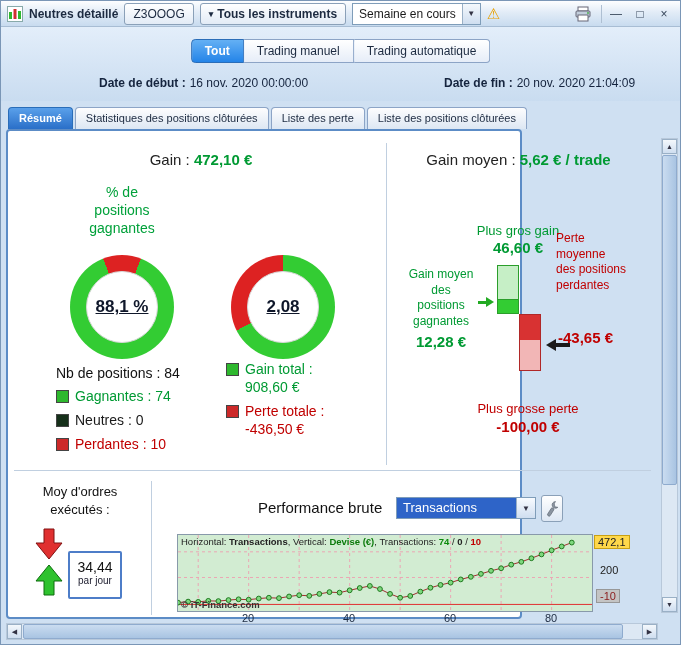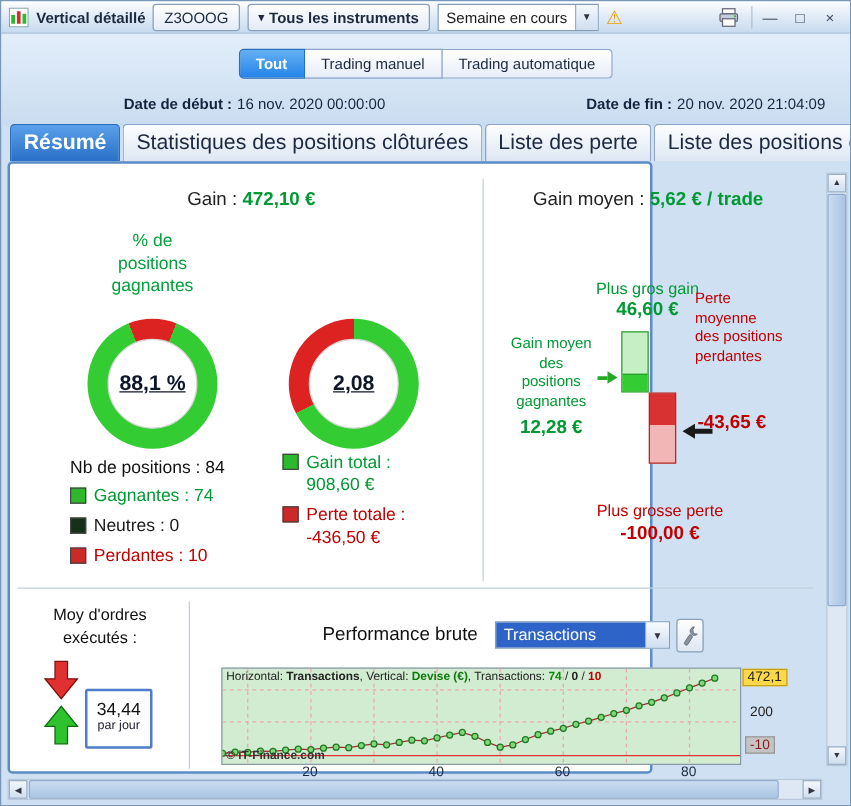--- a/index.html
+++ b/index.html
@@ -22,26 +22,26 @@
 
   
   #filterbar{position:absolute;left:0;top:26px;right:0;height:74px;background:linear-gradient(#e3eefa,#c9dcf0);}
   #mode-buttons{position:absolute;top:12px;left:50%;transform:translateX(-50%);display:flex;}
   .seg{font-size:12px;padding:4px 13px;border:1px solid #8ca4c6;border-left:none;background:linear-gradient(#ffffff,#e6edf8);color:#1c2a40;white-space:nowrap;}
   .seg:first-child{border-left:1px solid #8ca4c6;border-radius:4px 0 0 4px;}
   .seg:last-child{border-radius:0 4px 4px 0;}
   .seg.active{background:linear-gradient(#64b0f4,#2484e8);color:#fff;font-weight:bold;border-color:#2a6db8;}
   .dategroup{position:absolute;top:49px;font-size:12px;color:#15243e;white-space:nowrap;}
   #date-start{left:98px;}
-  #date-end{left:423px;padding-left:45px;}
+  #date-end{left:398px;padding-left:45px;}
   .dategroup .lbl{font-weight:bold;margin-right:4px;}
 
   
   #tabstrip{position:absolute;left:0;top:100px;right:22px;height:28px;display:flex;align-items:flex-end;gap:2px;padding-left:7px;box-sizing:border-box;}
-  .tab{font-size:17px;padding:4px 10px 5px;border:1px solid #8ca4c6;border-bottom:none;border-radius:4px 4px 0 0;background:linear-gradient(#fdfdfe,#dde7f3);color:#1c2a40;white-space:nowrap;}
+  .tab{font-size:11px;padding:4px 10px 5px;border:1px solid #8ca4c6;border-bottom:none;border-radius:4px 4px 0 0;background:linear-gradient(#fdfdfe,#dde7f3);color:#1c2a40;white-space:nowrap;}
   .tab.active{background:linear-gradient(#5aa0ea,#2a6fc8);color:#fff;font-weight:bold;border-color:#2a6db8;}
 
   
   #panel{position:absolute;left:5px;top:128px;width:516px;height:490px;background:#fff;border:2px solid #5c8cc6;border-radius:4px;box-sizing:border-box;}
   .green{color:#009a33;}
   .red{color:#c00000;}
   .bold{font-weight:bold;}
 
   #gain-header{position:absolute;left:43px;top:20px;width:300px;text-align:center;font-size:15px;color:#222;}
   #gm-header{position:absolute;left:383px;top:20px;width:255px;text-align:center;font-size:15px;color:#222;}
@@ -140,21 +140,21 @@
 
   <div id="titlebar">
     <span style="display:flex;">
       <svg width="16" height="16" viewBox="0 0 16 16">
           <rect x="0.5" y="0.5" width="15" height="15" fill="#ffffff" stroke="#8aa"></rect>
           <rect x="2" y="6" width="3" height="7" fill="#2eb82e"></rect>
           <rect x="6.5" y="3" width="3" height="10" fill="#d03030"></rect>
           <rect x="11" y="5" width="3" height="8" fill="#2eb82e"></rect>
         </svg>
     </span>
-    <span class="title">Vertical détaillé</span>
+    <span class="title">Neutres détaillé</span>
     <div class="tbtn">
         <span>Z3OOOG</span>
       </div>
     <div class="tbtn bold">
       <span style="font-size:9px;">▾</span>
       <span>Tous les instruments</span>
     </div>
     <div class="combo">
       <span class="val">Semaine en cours</span>
       <span class="arrow">▼</span>

